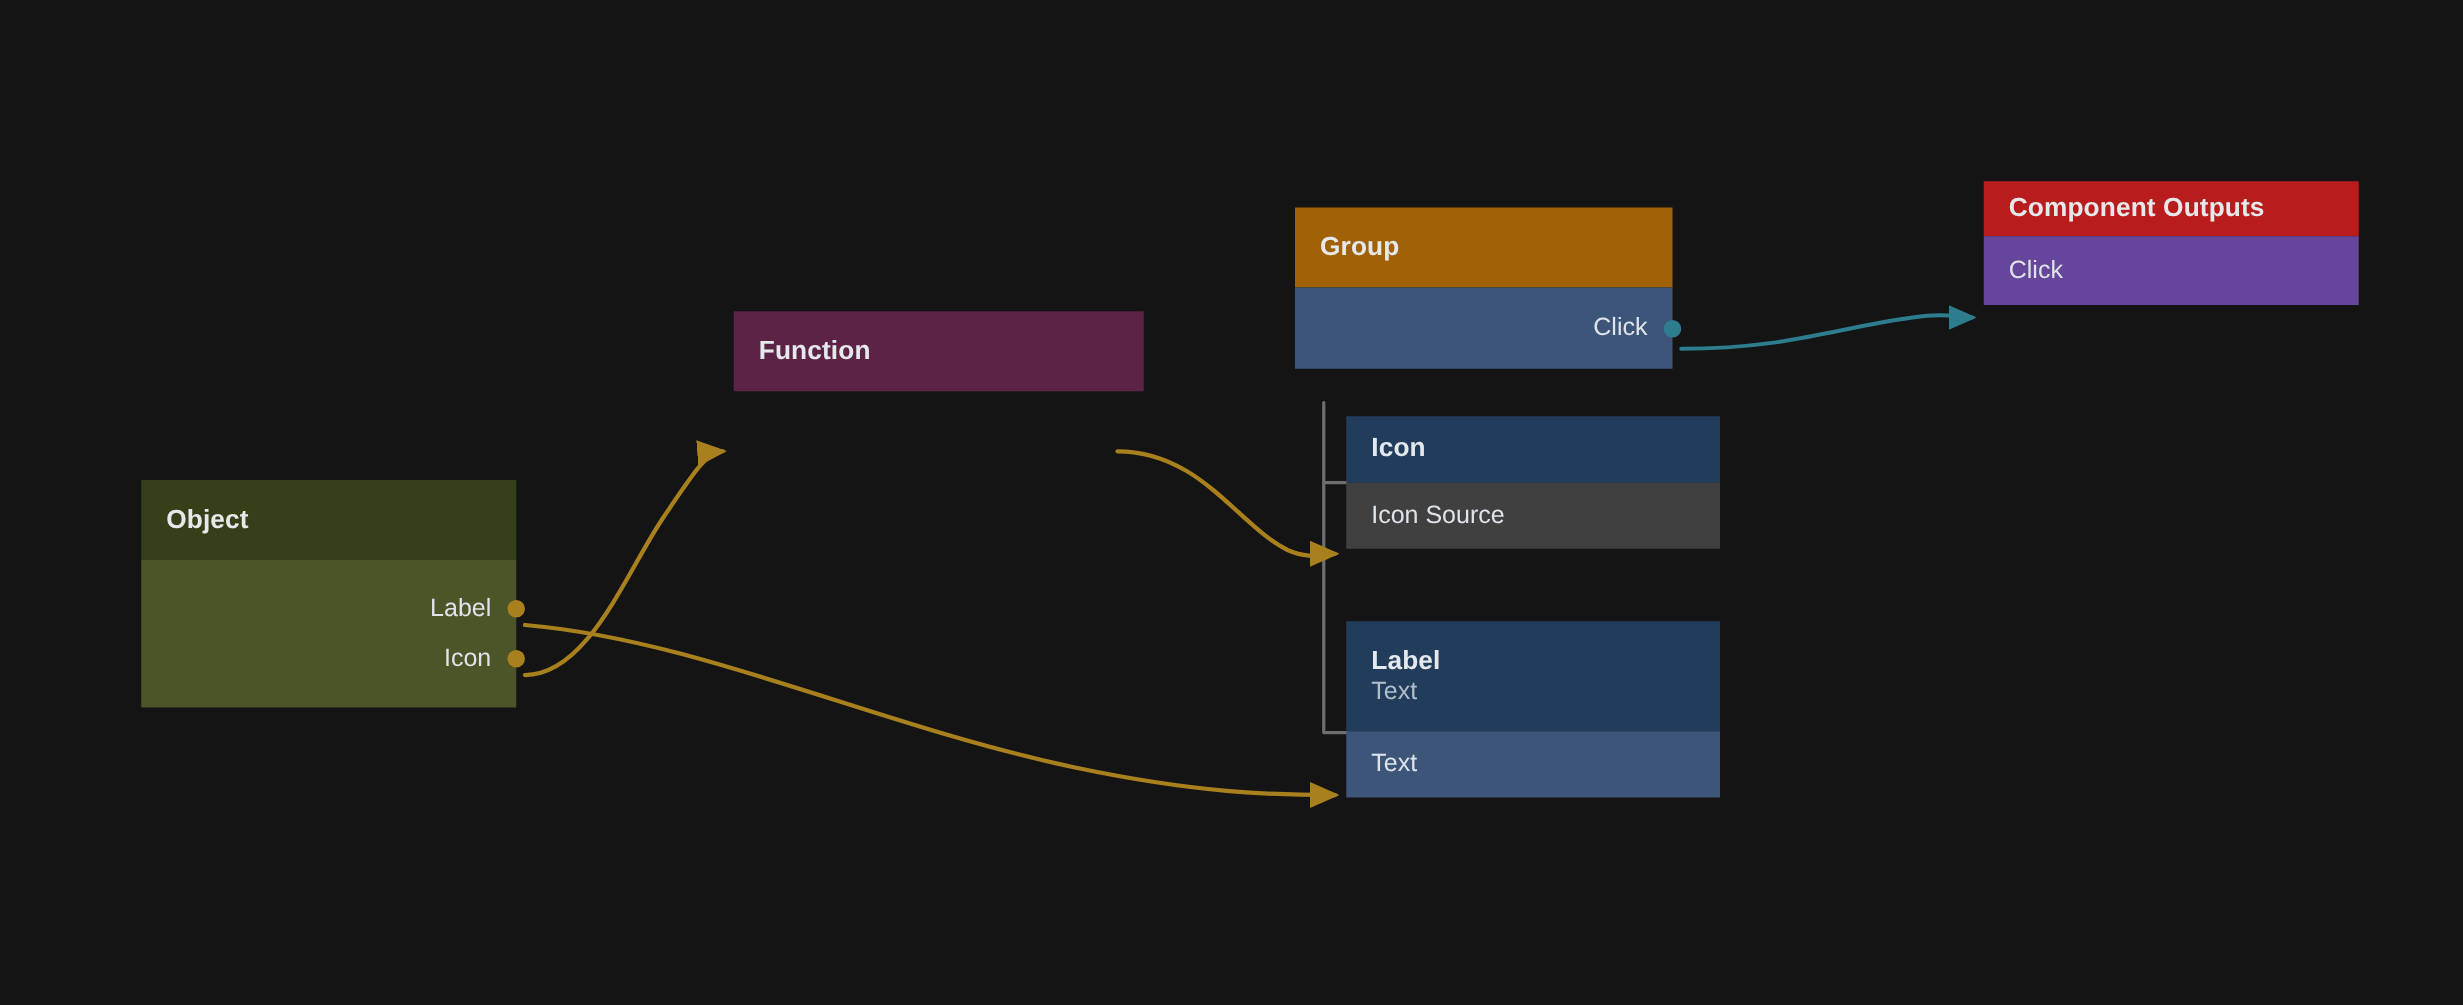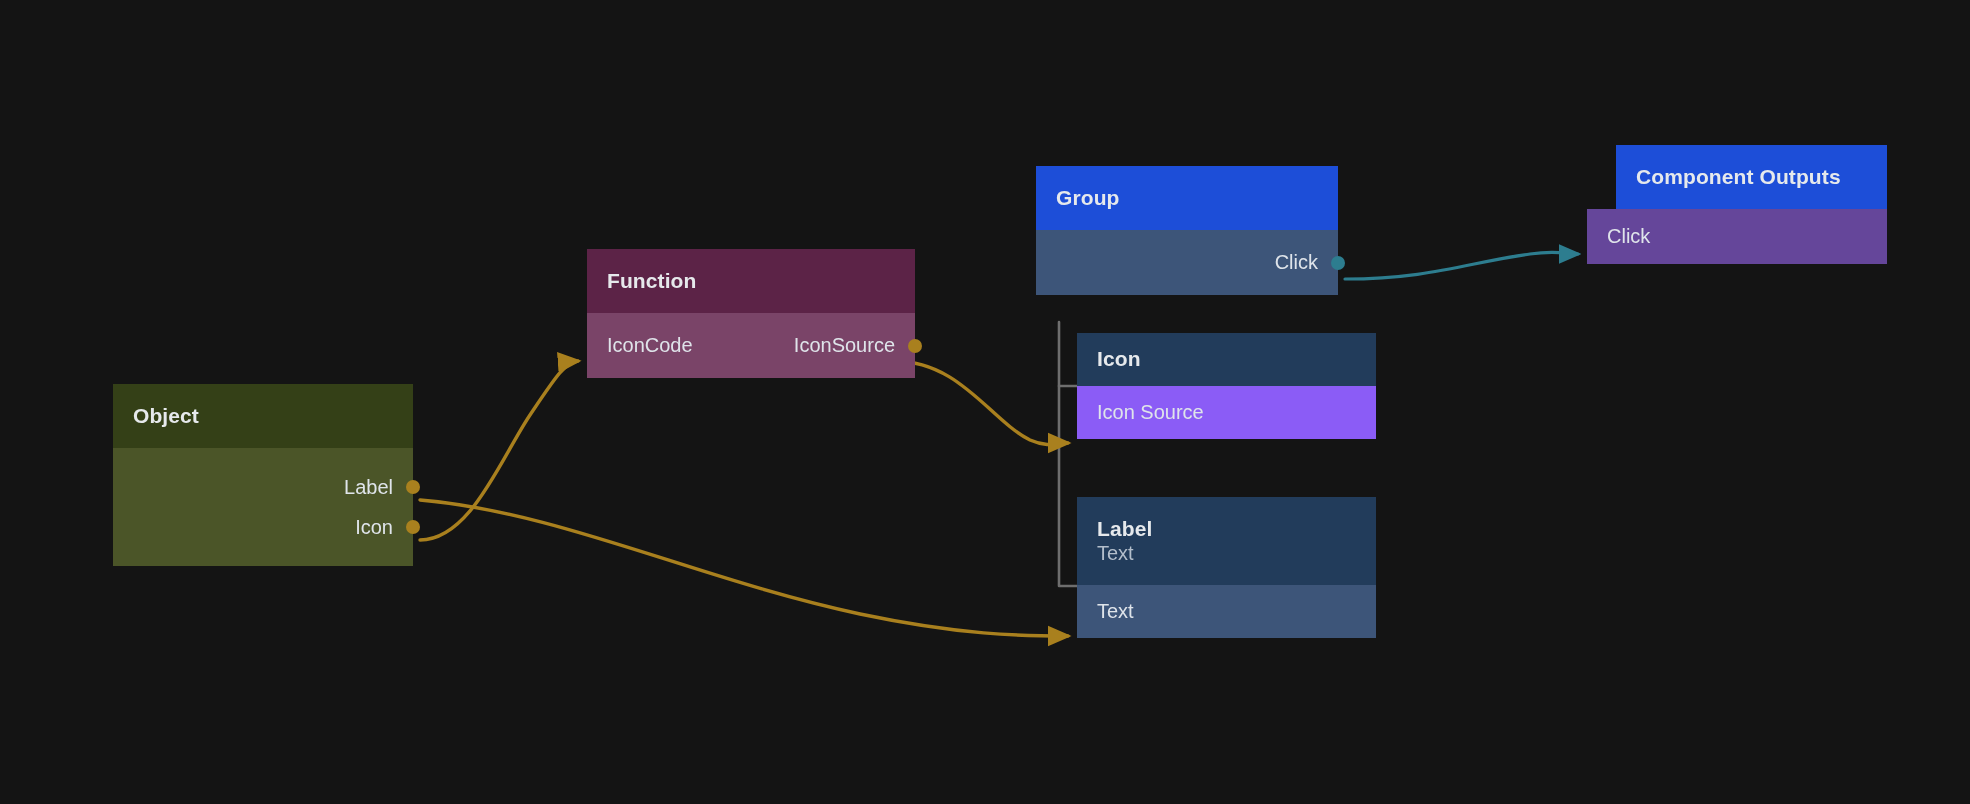--- a/index.html
+++ b/index.html
@@ -101,32 +101,32 @@
   #node-object .node-header { height: 64px; background: #344017; }
   #node-object .node-body { height: 118px; background: #4b5528; }
 
   
   #node-function { left: 587px; top: 249px; width: 328px; }
   #node-function .node-header { height: 64px; background: #5c2347; }
   #node-function .node-body { height: 65px; background: #7a4468; }
 
   
   #node-group { left: 1036px; top: 166px; width: 302px; }
-  #node-group .node-header { height: 64px; background: #1d4ed8; }
+  #node-group .node-header { height: 64px; background: #a16207; }
   #node-group .node-body { height: 65px; background: #3d5579; }
 
   
   #node-component-outputs { left: 1587px; top: 145px; width: 300px; }
-  #node-component-outputs .node-header { height: 64px; background: #1d4ed8; margin-left: 29px; }
+  #node-component-outputs .node-header { height: 44px; background: #b91c1c; }
   #node-component-outputs .node-body { height: 55px; background: #65469a; }
 
   
   #node-icon { left: 1077px; top: 333px; width: 299px; }
   #node-icon .node-header { height: 53px; background: #223c5b; }
-  #node-icon .node-body { height: 53px; background: #8b5cf6; }
+  #node-icon .node-body { height: 53px; background: #404040; }
 
   
   #node-label { left: 1077px; top: 497px; width: 299px; }
   #node-label .node-header { height: 88px; background: #223c5b; }
   #node-label .node-body { height: 53px; background: #3d5579; }
 </style>
 </head>
 <body>
 
 <div id="canvas">
@@ -168,27 +168,20 @@
         <span class="port-label out">Icon</span>
         <span class="port-dot gold"></span>
       </div>
     </div>
   </div>
 
   <div class="node" id="node-function">
     <div class="node-header">
       <div class="node-title">Function</div>
     </div>
-    <div class="node-body">
-      <div class="port-row split">
-        <span class="port-label in">IconCode</span>
-        <span class="port-label out">IconSource</span>
-        <span class="port-dot gold"></span>
-      </div>
-    </div>
   </div>
 
   <div class="node" id="node-group">
     <div class="node-header">
       <div class="node-title">Group</div>
     </div>
     <div class="node-body">
       <div class="port-row out">
         <span class="port-label out">Click</span>
         <span class="port-dot teal"></span>

